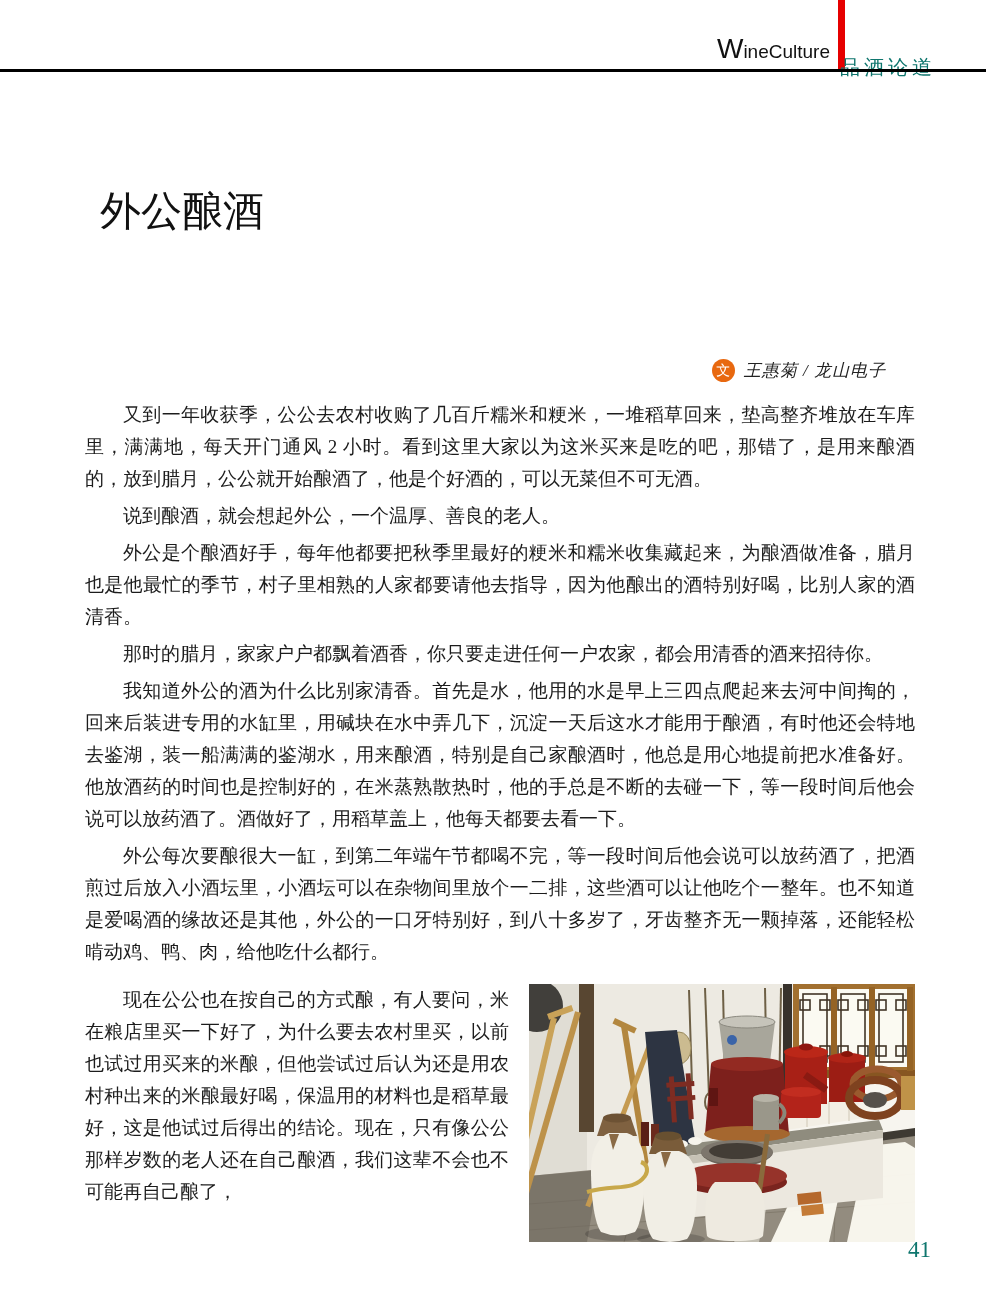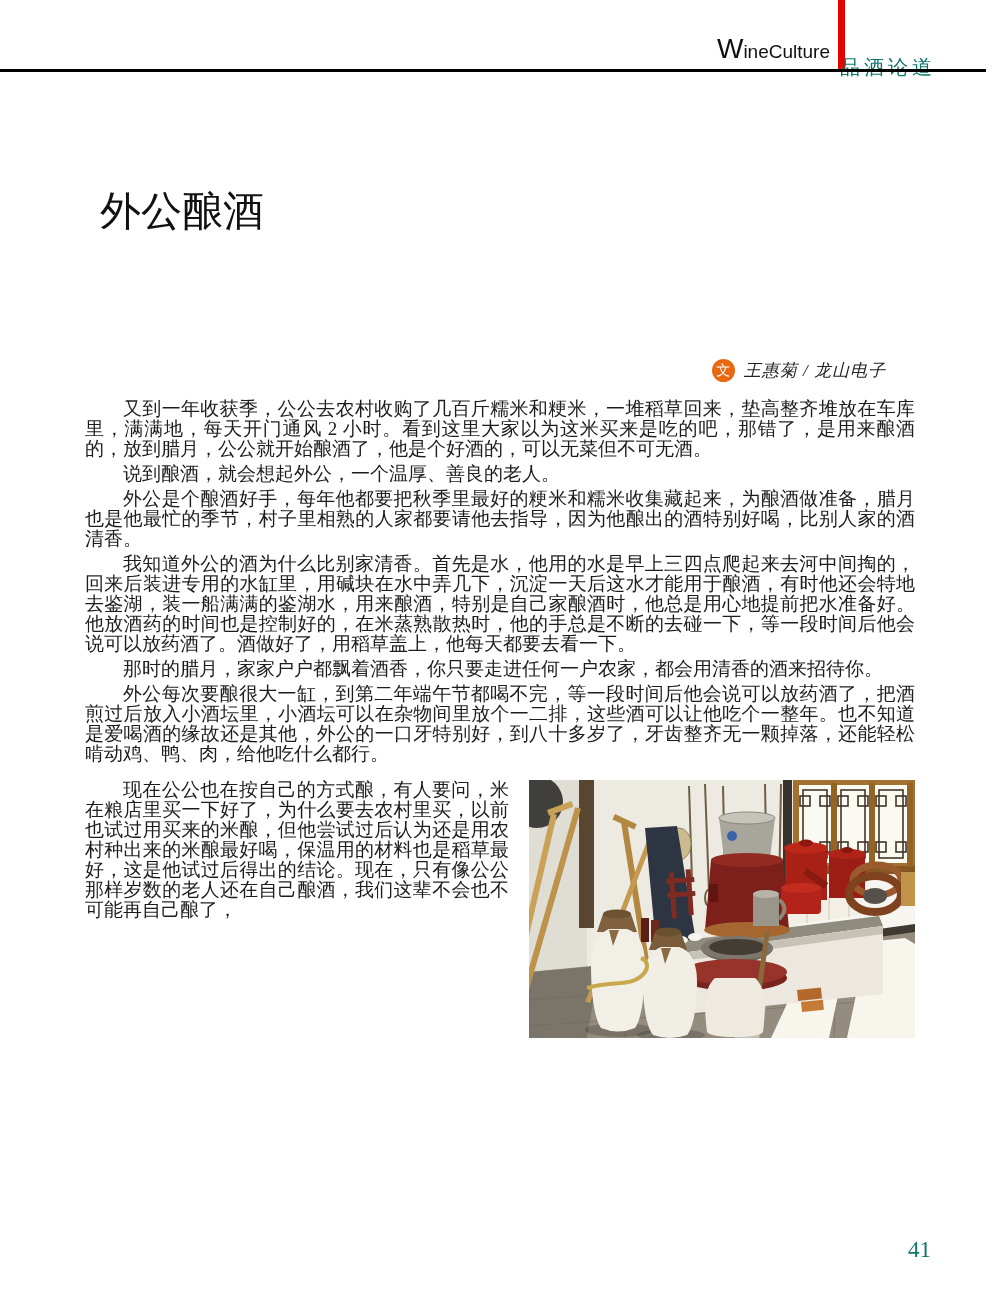--- a/index.html
+++ b/index.html
@@ -29,21 +29,21 @@
   .byline { position:absolute; top:359px; right:100px; display:flex; align-items:center; gap:9px; }
   .byline-icon {
     width:23px; height:23px; border-radius:50%; background:#e8680f; color:#fff;
     font-size:14px; line-height:23px; text-align:center;
     font-family:"Liberation Serif", serif; flex:0 0 auto;
   }
   .byline-credit { font-size:17px; font-style:italic; letter-spacing:1px; color:#222; }
   
   .body {
     position:absolute; left:85px; top:399px; width:830px;
-    font-size:19px; line-height:20px; text-align:justify; color:#1c1c1c;
+    font-size:19px; line-height:32px; text-align:justify; color:#1c1c1c;
   }
   .body p { margin:0 0 5px 0; text-indent:2em; }
   .two-col { display:flex; margin-top:16px; }
   .col-text { width:424px; }
   .photo-wrap { width:386px; height:258px; margin-left:20px; flex:0 0 auto; }
   .photo-wrap svg { display:block; }
   
   .page-number { position:absolute; left:908px; top:1237px; font-size:23px; color:#0f766e; }
 </style>
 </head>
@@ -59,22 +59,22 @@
   <h1 class="title">外公酿酒</h1>
   <div class="byline">
     <span class="byline-icon">文</span>
     <span class="byline-credit">王惠菊 / 龙山电子</span>
   </div>
 
   <div class="body">
     <p>又到一年收获季，公公去农村收购了几百斤糯米和粳米，一堆稻草回来，垫高整齐堆放在车库里，满满地，每天开门通风 2 小时。看到这里大家以为这米买来是吃的吧，那错了，是用来酿酒的，放到腊月，公公就开始酿酒了，他是个好酒的，可以无菜但不可无酒。</p>
     <p>说到酿酒，就会想起外公，一个温厚、善良的老人。</p>
     <p>外公是个酿酒好手，每年他都要把秋季里最好的粳米和糯米收集藏起来，为酿酒做准备，腊月也是他最忙的季节，村子里相熟的人家都要请他去指导，因为他酿出的酒特别好喝，比别人家的酒清香。</p>
+    <p>那时的腊月，家家户户都飘着酒香，你只要走进任何一户农家，都会用清香的酒来招待你。</p>
     <p>我知道外公的酒为什么比别家清香。首先是水，他用的水是早上三四点爬起来去河中间掏的，回来后装进专用的水缸里，用碱块在水中弄几下，沉淀一天后这水才能用于酿酒，有时他还会特地去鉴湖，装一船满满的鉴湖水，用来酿酒，特别是自己家酿酒时，他总是用心地提前把水准备好。他放酒药的时间也是控制好的，在米蒸熟散热时，他的手总是不断的去碰一下，等一段时间后他会说可以放药酒了。酒做好了，用稻草盖上，他每天都要去看一下。</p>
-    <p>那时的腊月，家家户户都飘着酒香，你只要走进任何一户农家，都会用清香的酒来招待你。</p>
     <p>外公每次要酿很大一缸，到第二年端午节都喝不完，等一段时间后他会说可以放药酒了，把酒煎过后放入小酒坛里，小酒坛可以在杂物间里放个一二排，这些酒可以让他吃个一整年。也不知道是爱喝酒的缘故还是其他，外公的一口牙特别好，到八十多岁了，牙齿整齐无一颗掉落，还能轻松啃动鸡、鸭、肉，给他吃什么都行。</p>
 
     <div class="two-col">
       <div class="col-text">
         <p>现在公公也在按自己的方式酿，有人要问，米在粮店里买一下好了，为什么要去农村里买，以前也试过用买来的米酿，但他尝试过后认为还是用农村种出来的米酿最好喝，保温用的材料也是稻草最好，这是他试过后得出的结论。现在，只有像公公那样岁数的老人还在自己酿酒，我们这辈不会也不可能再自己酿了，</p>
       </div>
 
       <div class="photo-wrap">
         <svg viewBox="0 0 386 258" width="386" height="258" xmlns="http://www.w3.org/2000/svg">
 

